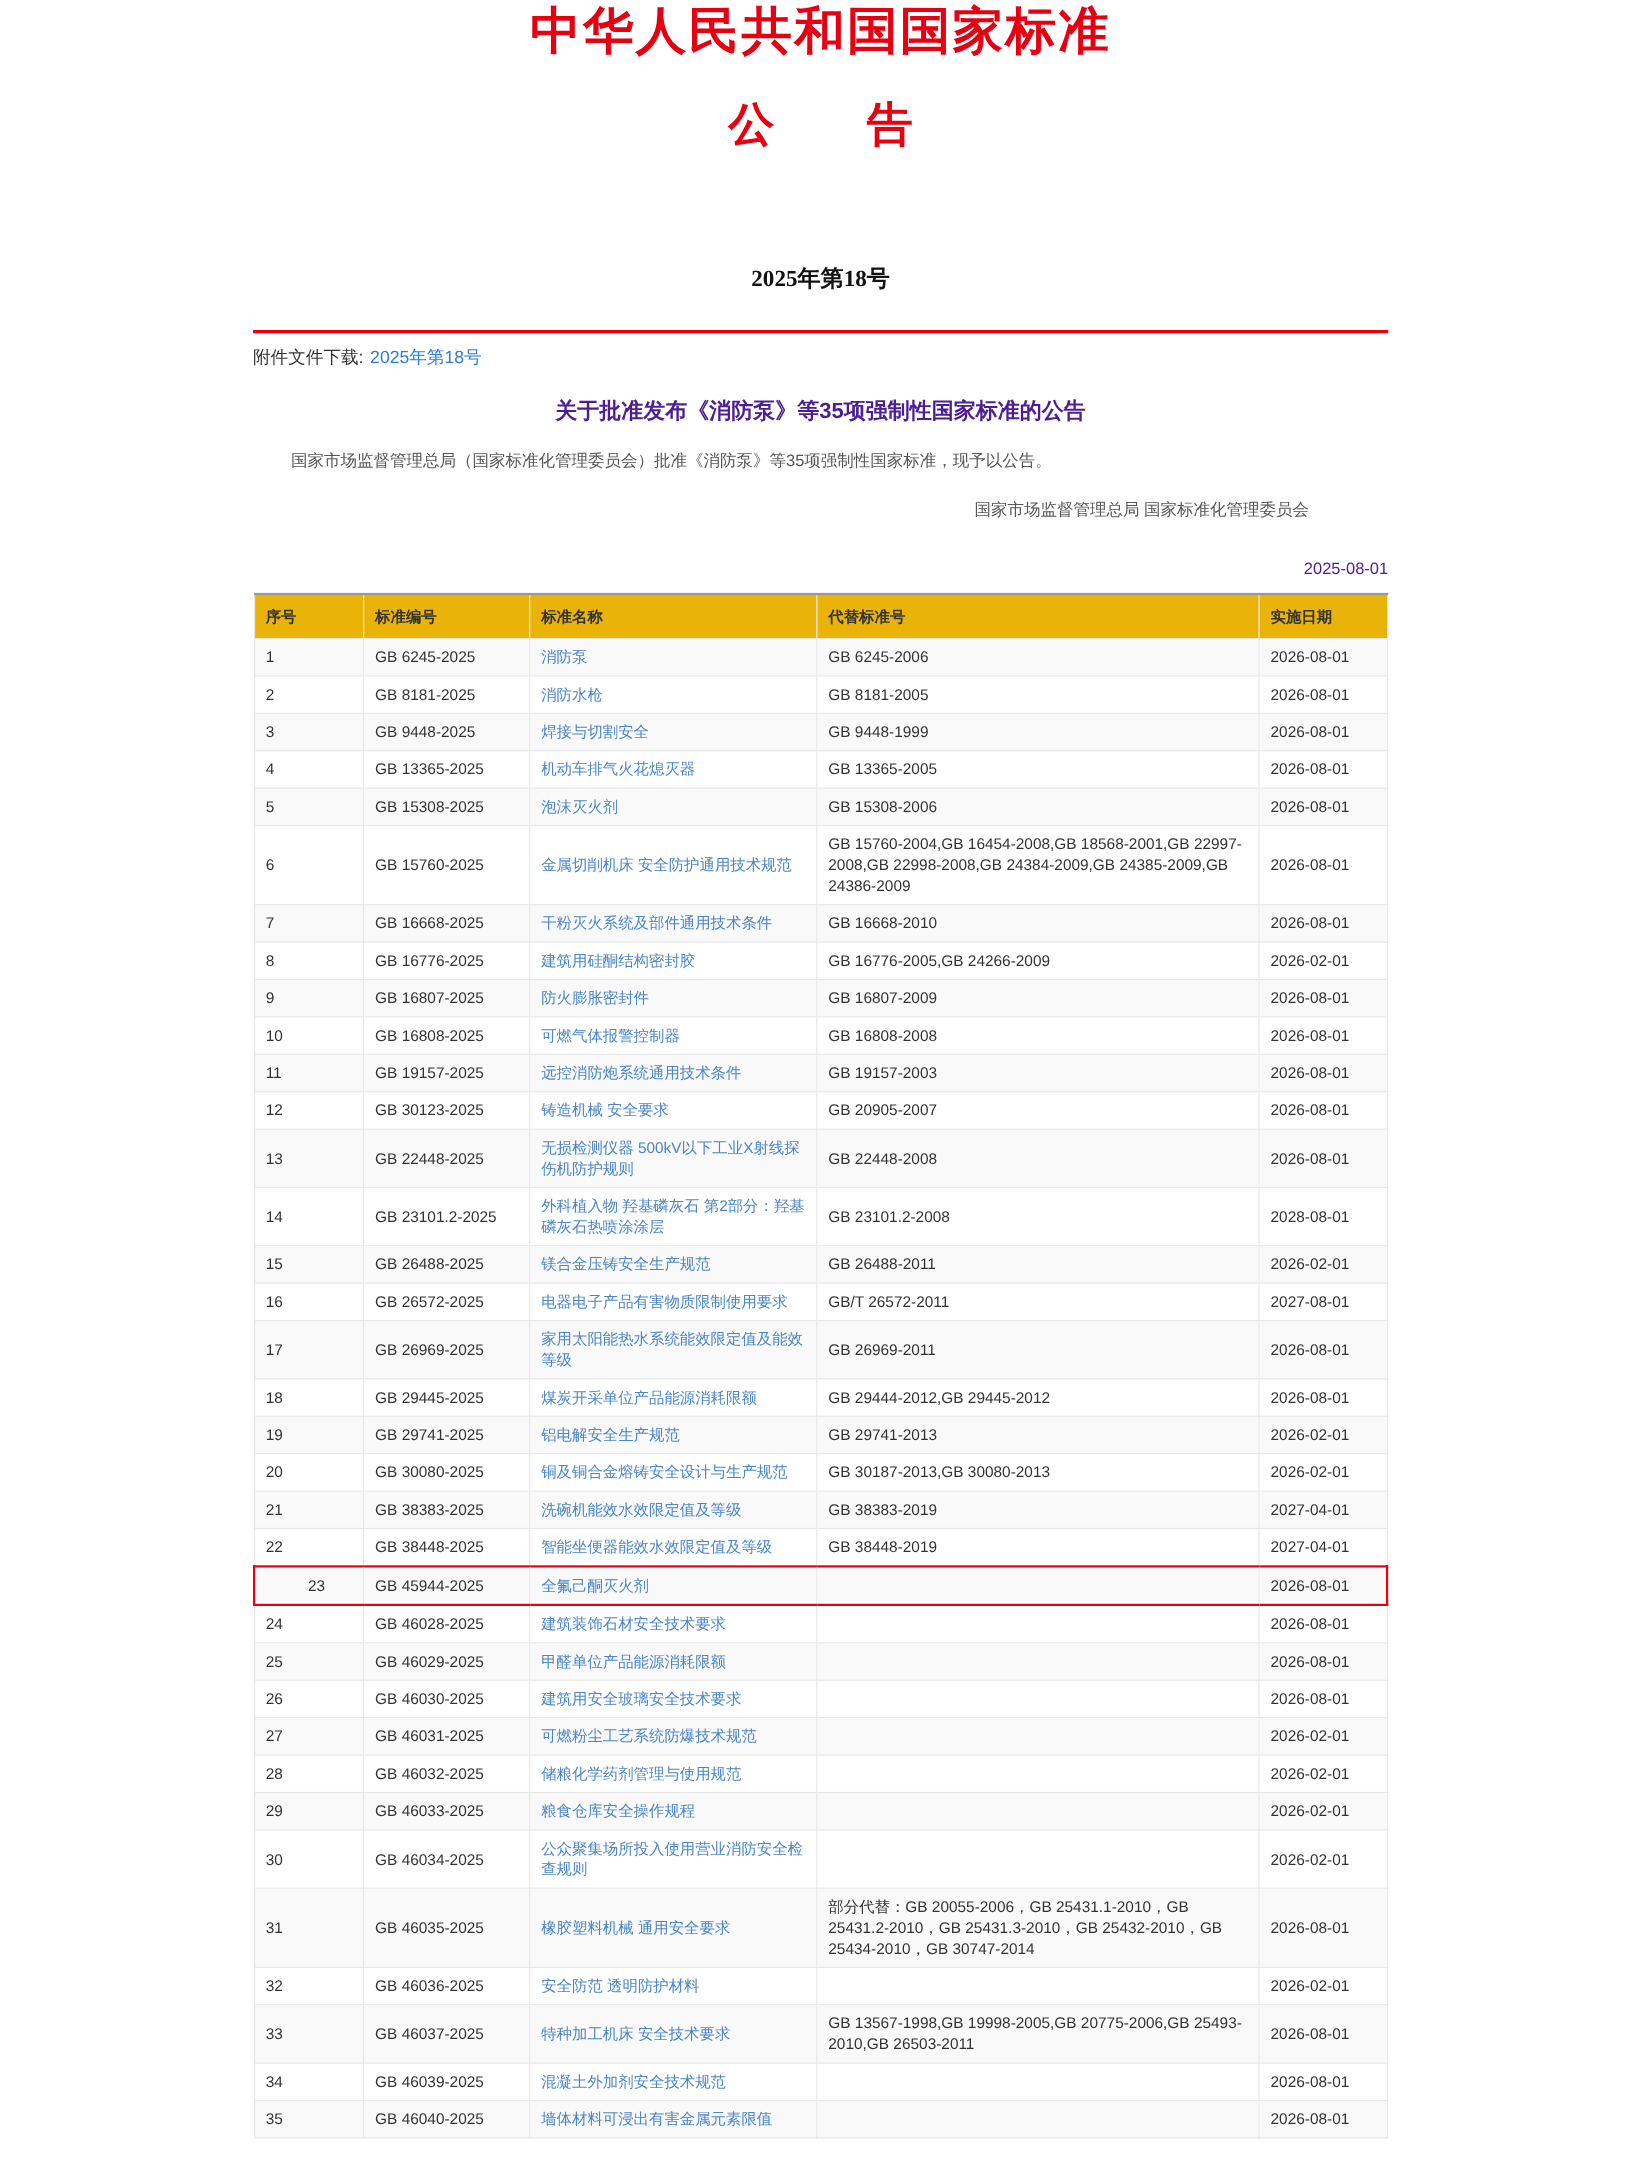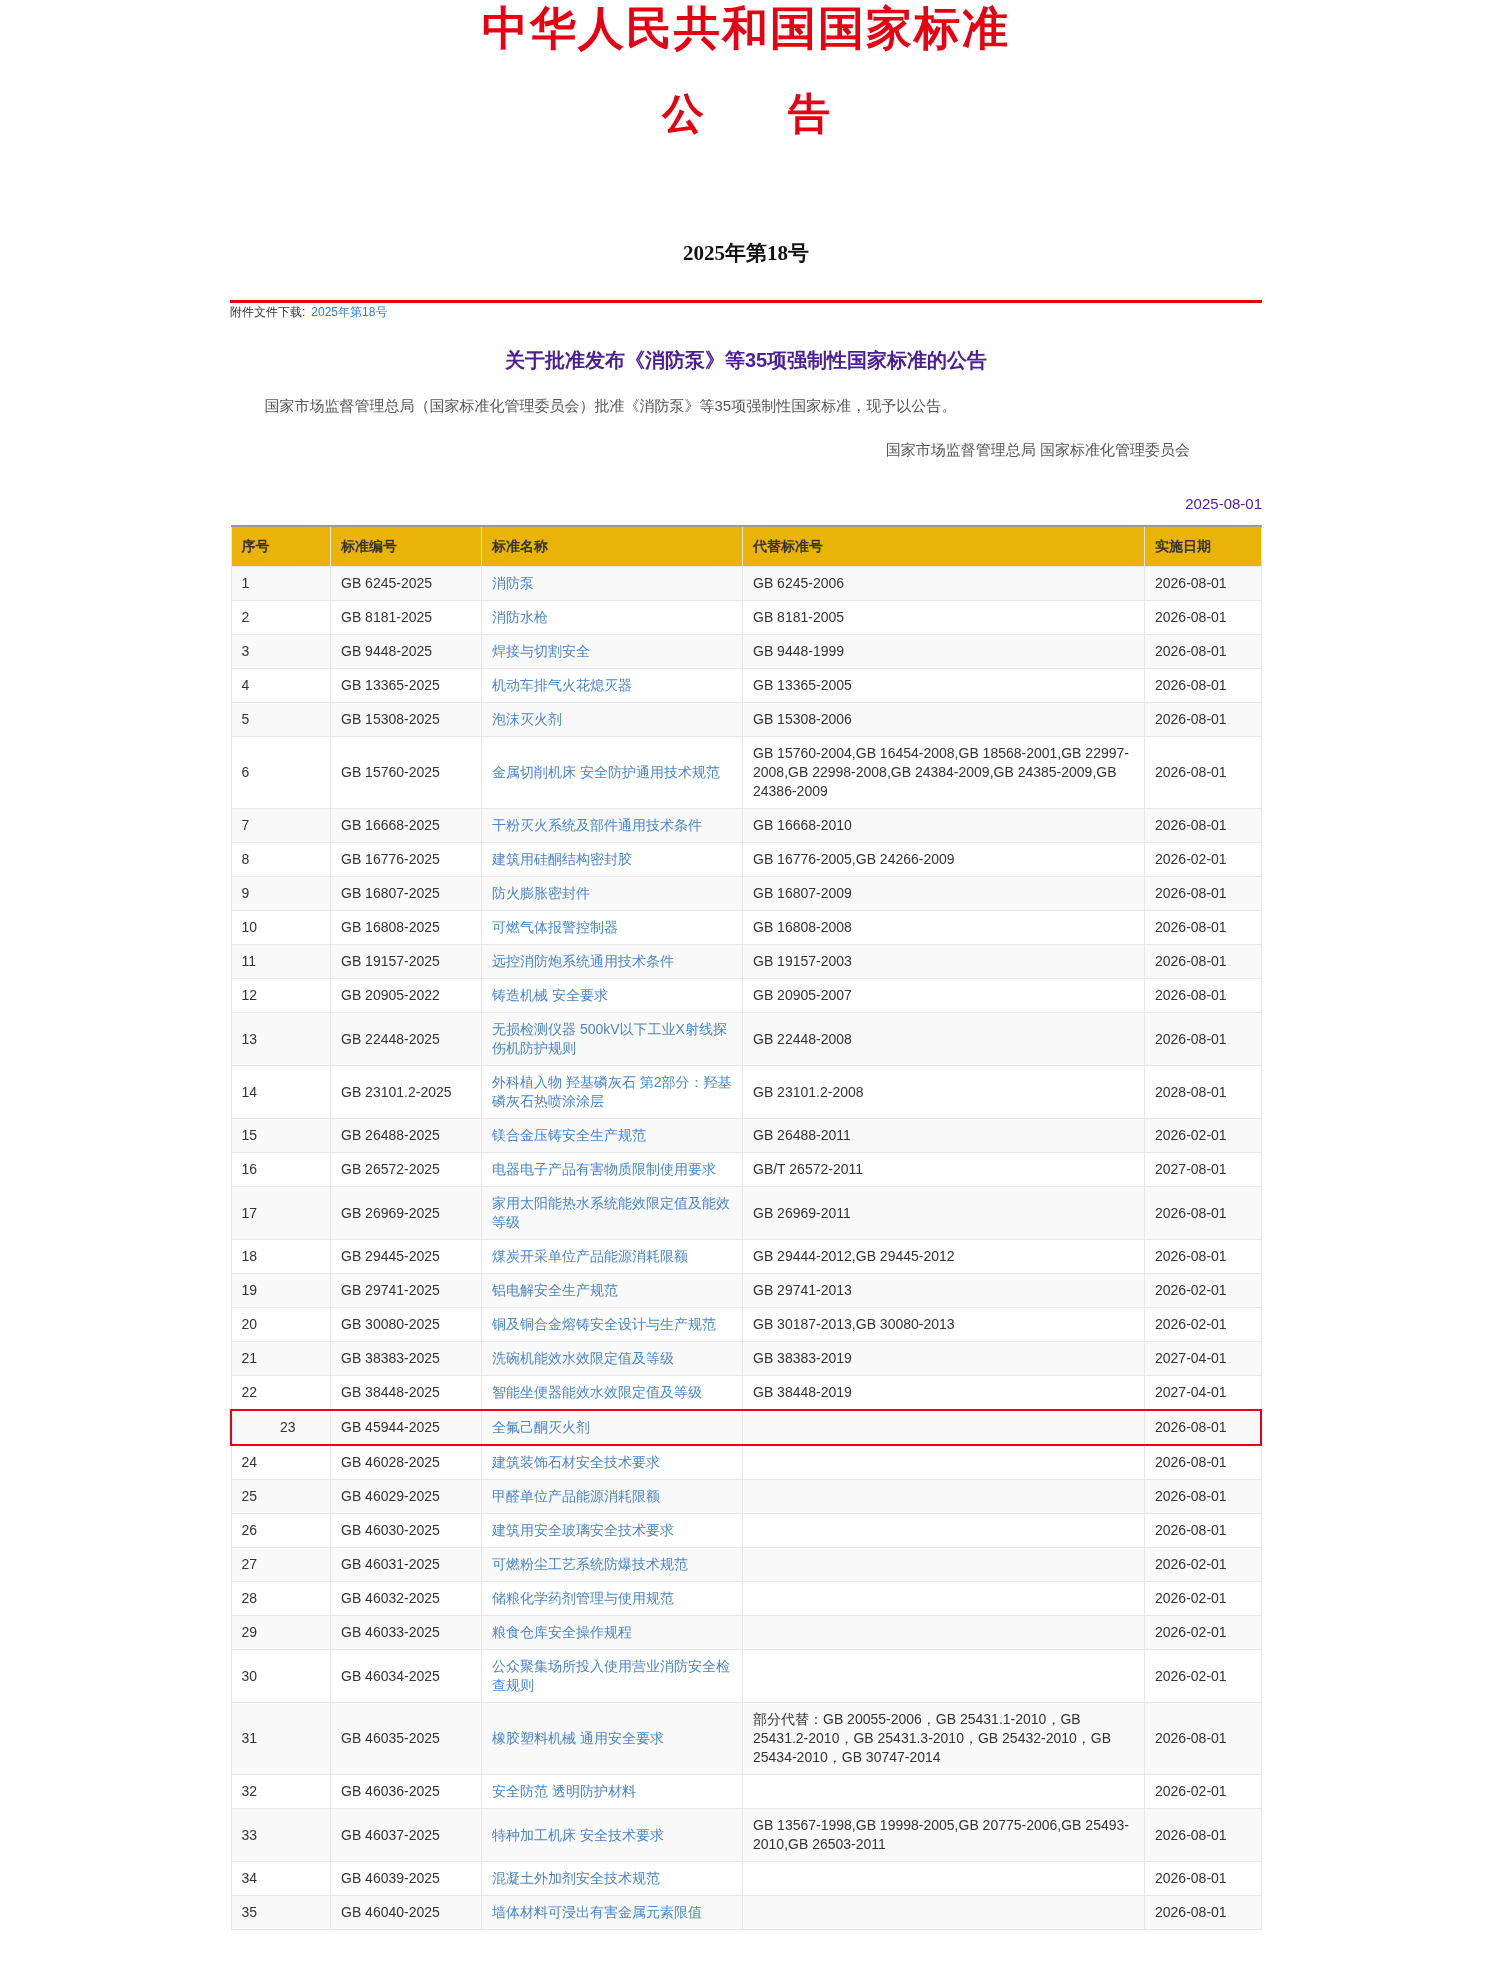--- a/index.html
+++ b/index.html
@@ -21,21 +21,21 @@
     font-family:"Liberation Serif","DejaVu Serif",serif;
     font-size:42px;font-weight:bold;color:#e60012;line-height:52px;
   }
   .doc-number{
     margin:100px 0 0 0;text-align:center;
     font-family:"Liberation Serif","DejaVu Serif",serif;
     font-size:21px;font-weight:bold;color:#111;line-height:26px;
   }
   .red-line{margin-top:34px;height:3px;background:#e60012;}
 
-  .attachment{padding-top:0;font-size:12px;line-height:18px;color:#333;}
+  .attachment{padding-top:14px;font-size:16px;line-height:18px;color:#333;}
   .attachment a{color:#2e7bd0;text-decoration:none;margin-left:6px;}
 
   .ann-title{
     margin:26px 0 0 0;text-align:center;
     font-size:20px;font-weight:bold;color:#4c1d95;line-height:26px;
   }
   .ann-body{
     margin:22px 0 0 0;font-size:15px;color:#555;line-height:22px;
     text-indent:2.3em;
   }
@@ -170,21 +170,21 @@
   </tr>
         <tr>
     <td class="c-no">11</td>
     <td class="c-code">GB 19157-2025</td>
     <td class="c-name"><a class="std-link" href="#">远控消防炮系统通用技术条件</a></td>
     <td class="c-replaced">GB 19157-2003</td>
     <td class="c-date">2026-08-01</td>
   </tr>
         <tr>
     <td class="c-no">12</td>
-    <td class="c-code">GB 20905-2022</td>
+    <td class="c-code">GB 30123-2025</td>
     <td class="c-name"><a class="std-link" href="#">铸造机械 安全要求</a></td>
     <td class="c-replaced">GB 20905-2007</td>
     <td class="c-date">2026-08-01</td>
   </tr>
         <tr>
     <td class="c-no">13</td>
     <td class="c-code">GB 22448-2025</td>
     <td class="c-name"><a class="std-link" href="#">无损检测仪器 500kV以下工业X射线探伤机防护规则</a></td>
     <td class="c-replaced">GB 22448-2008</td>
     <td class="c-date">2026-08-01</td>

